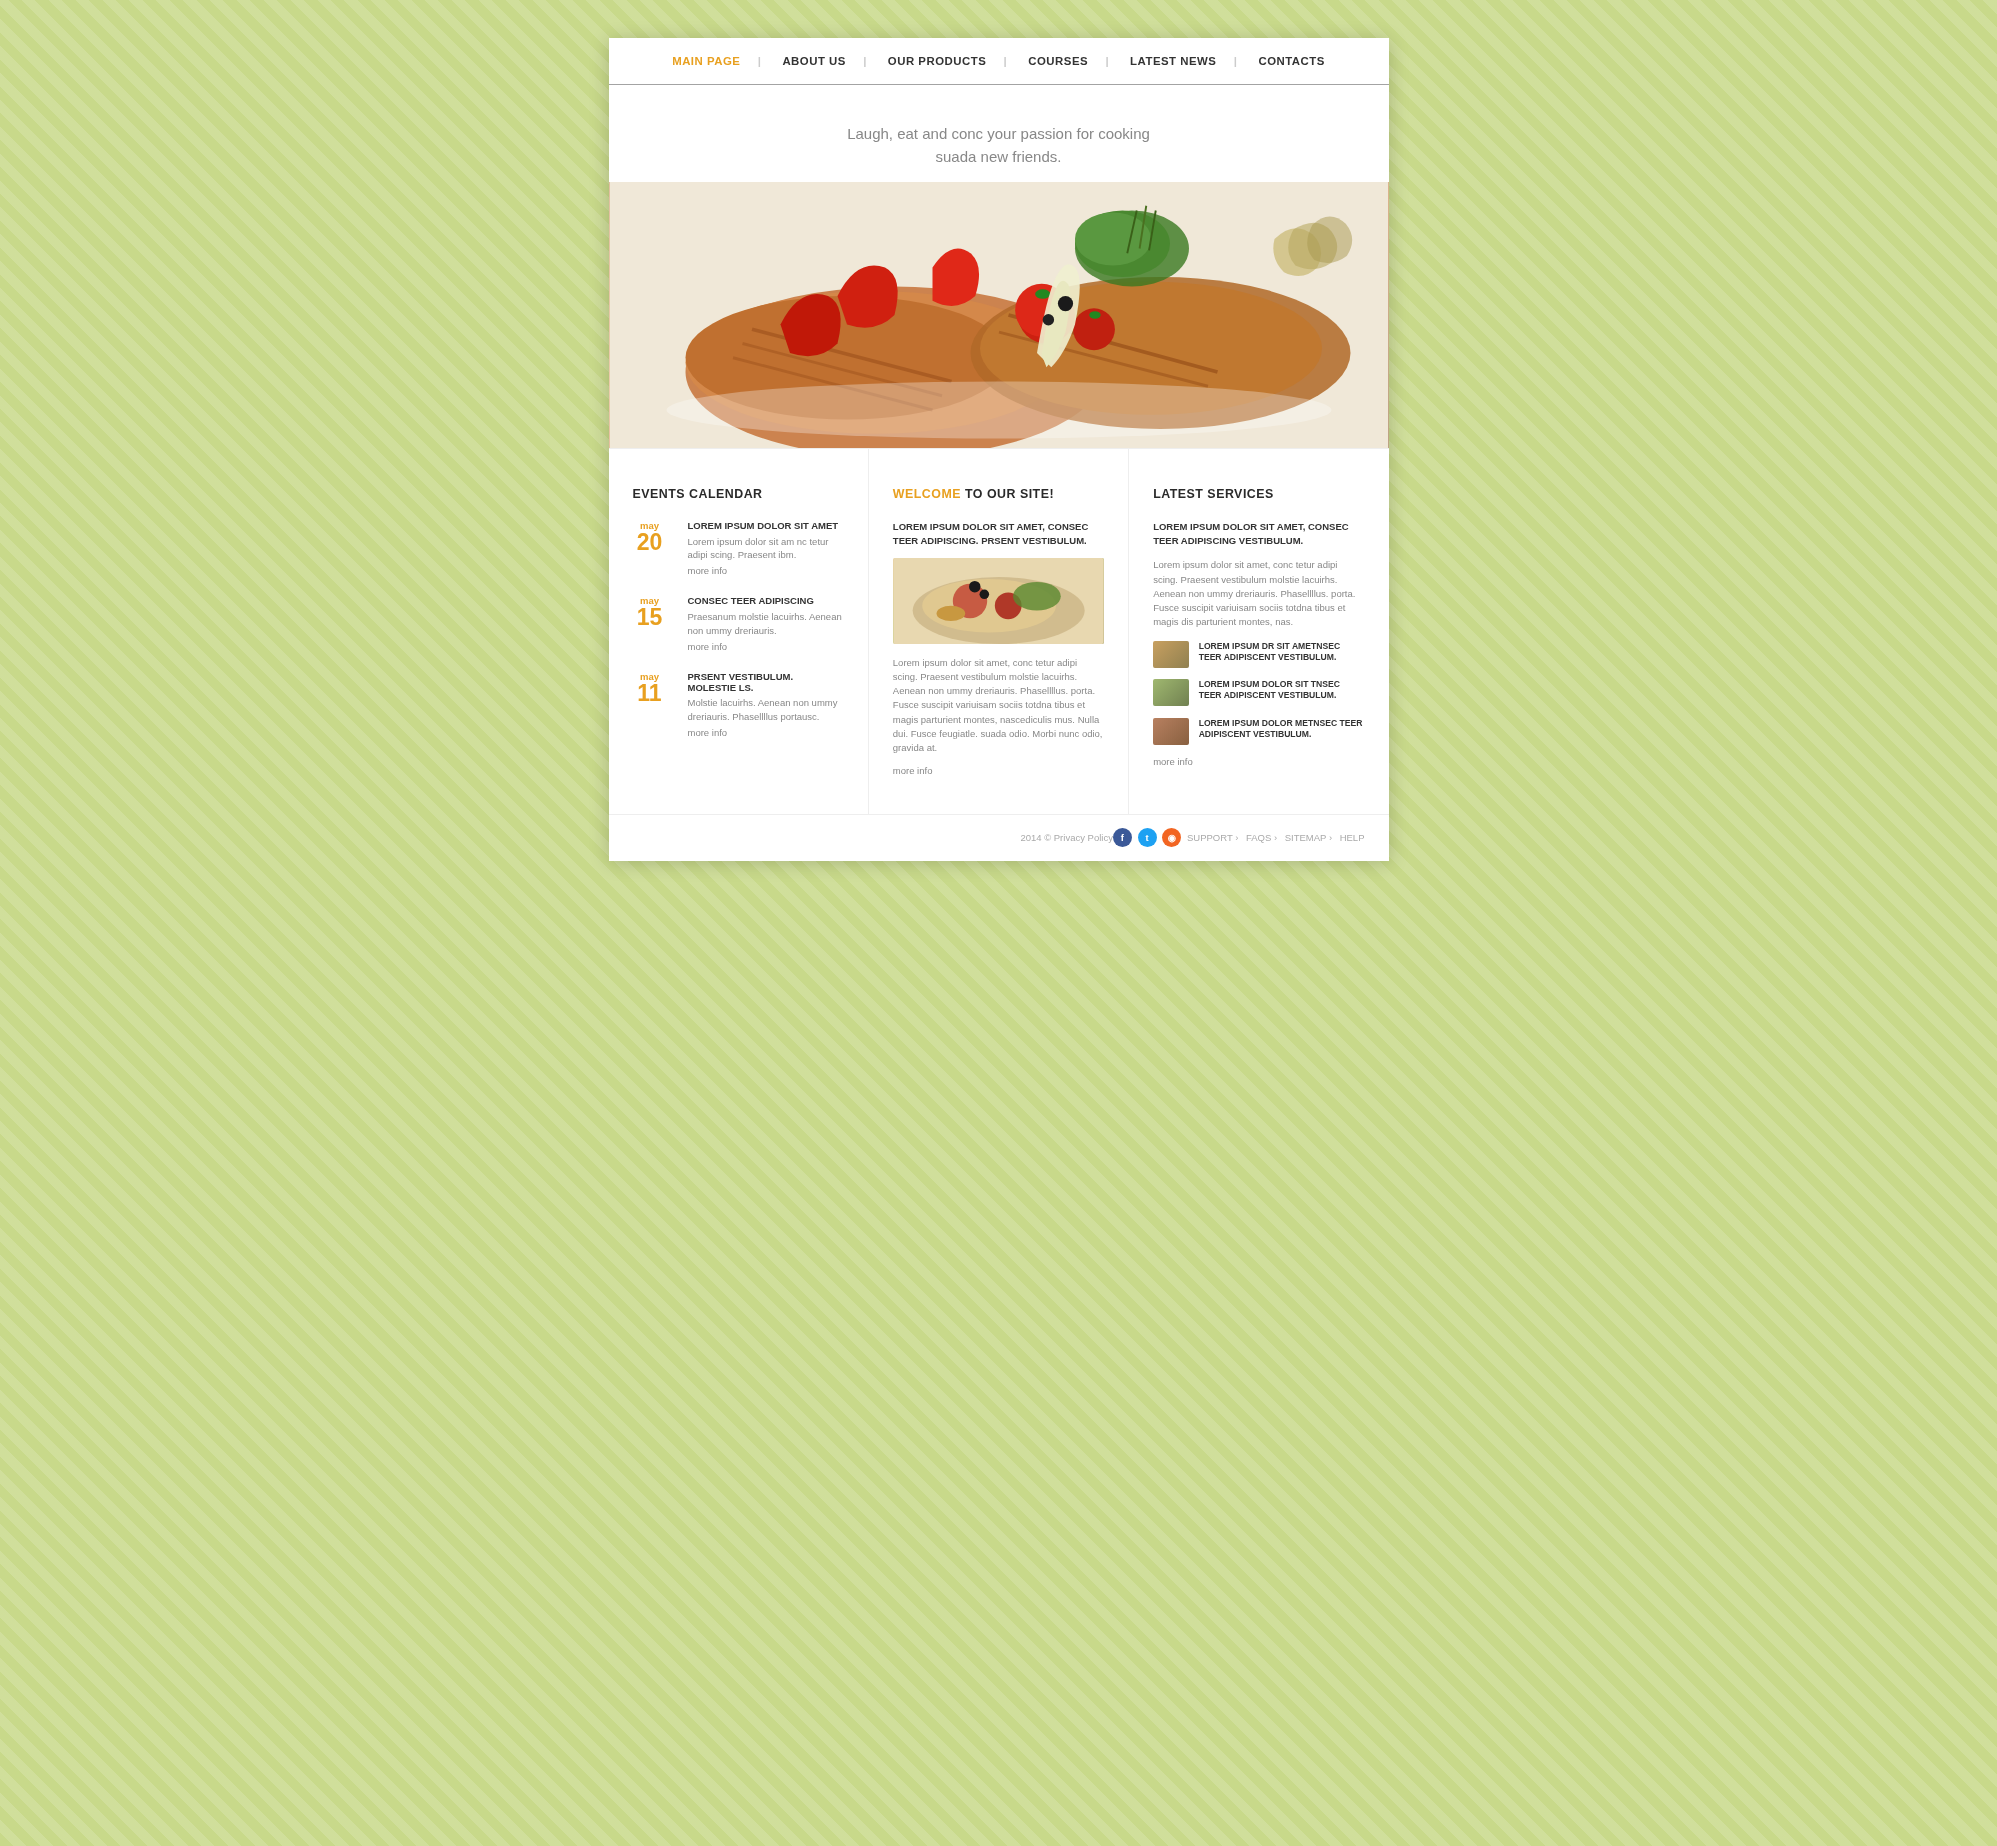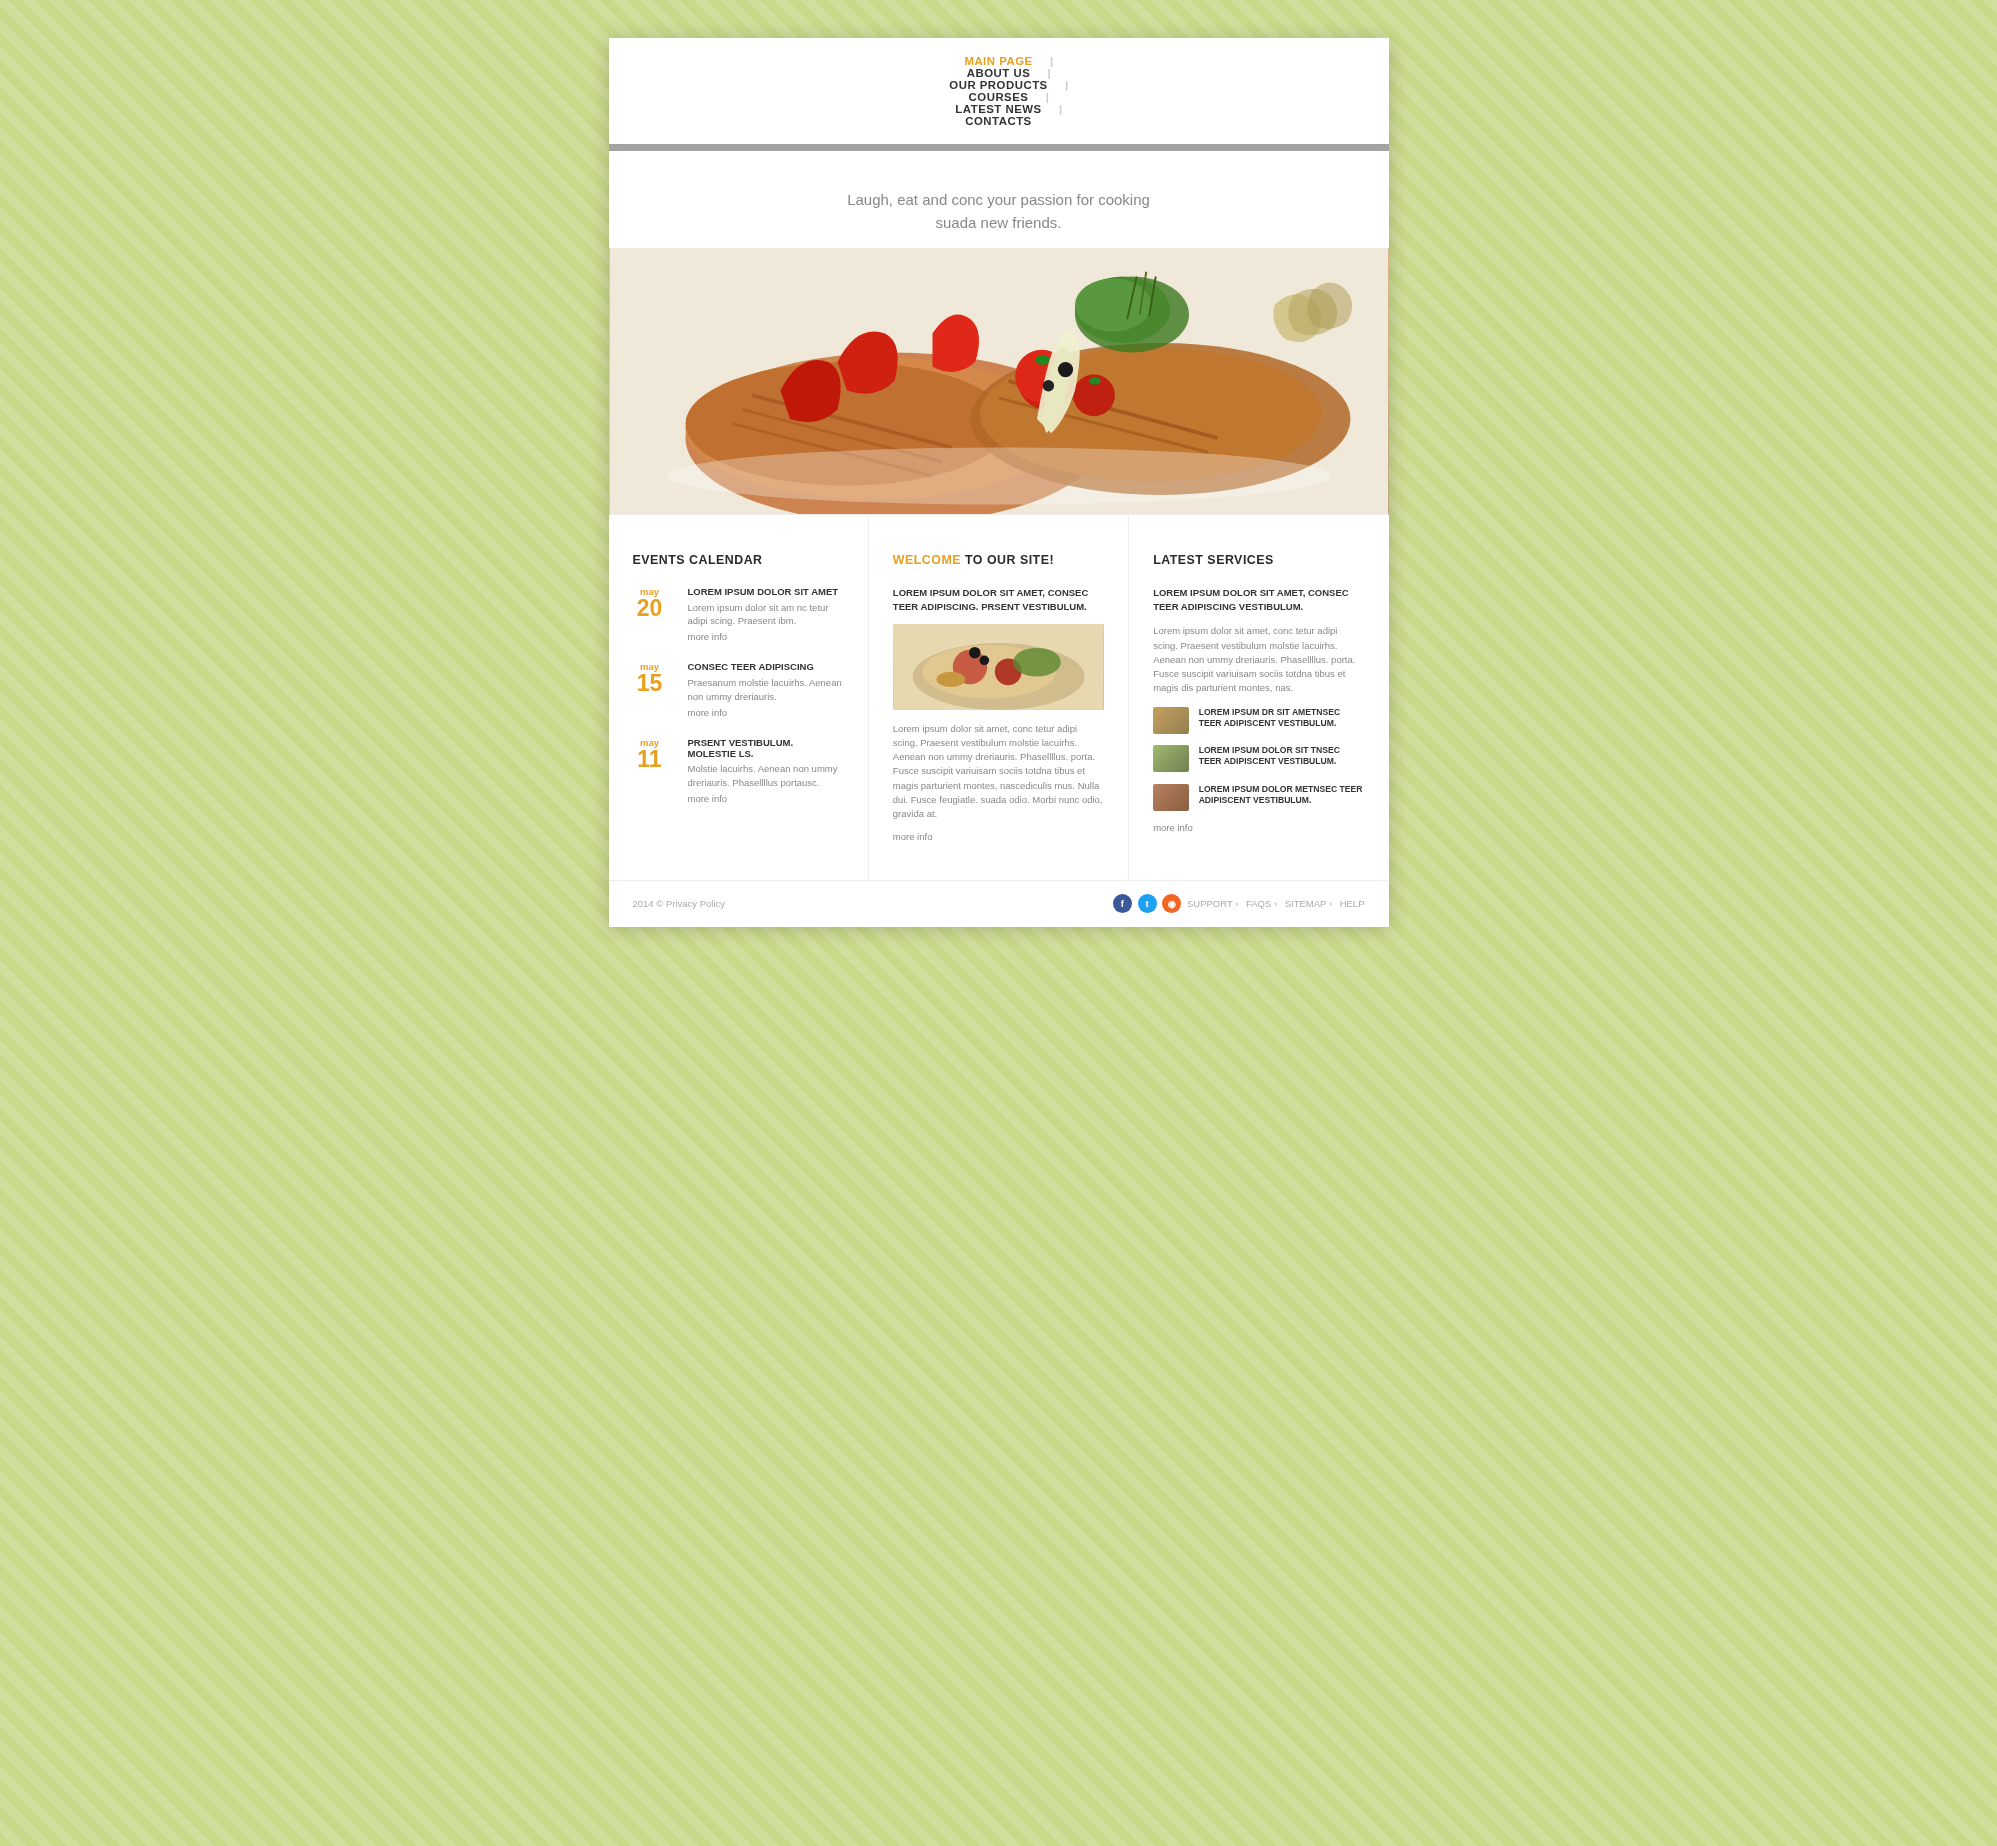--- a/index.html
+++ b/index.html
@@ -24,23 +24,22 @@
       width: 780px;
       max-width: 100%;
       box-shadow: 0 1.9px 19px rgba(0,0,0,0.2);
     }
     
     nav {
       display: flex;
       justify-content: center;
       align-items: center;
       padding: 17px 0;
-      border-bottom: 7px solid #a3a3a3;
+      border-bottom: 1px solid #a3a3a3;
       gap: 0;
-      flex-direction: column;
     }
     .nav-item {
       font-size: 11.4px;
       font-weight: bold;
       color: #333;
       text-transform: uppercase;
       padding: 0 21px;
       cursor: pointer;
       letter-spacing: 0.5px;
       position: relative;
@@ -223,21 +222,21 @@
       font-weight: bold;
       color: #333;
       text-transform: uppercase;
       line-height: 1.3;
     }
     
     footer {
       border-top: 1px solid #eee;
       padding: 13.3px 24px;
       display: flex;
-      justify-content: space-between;
+      justify-content: flex-end;
       align-items: center;
     }
     .footer-copy {
       font-size: 9.5px;
       color: #aaa;
     }
     .footer-right {
       display: flex;
       align-items: center;
       gap: 5.7px;

